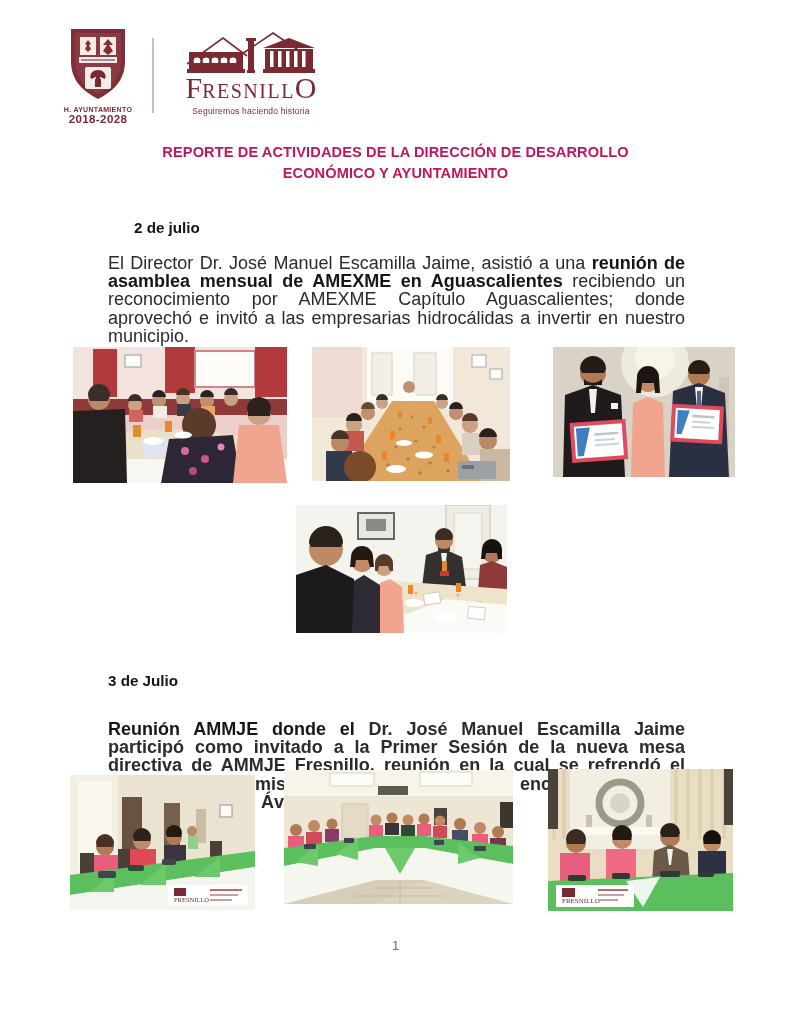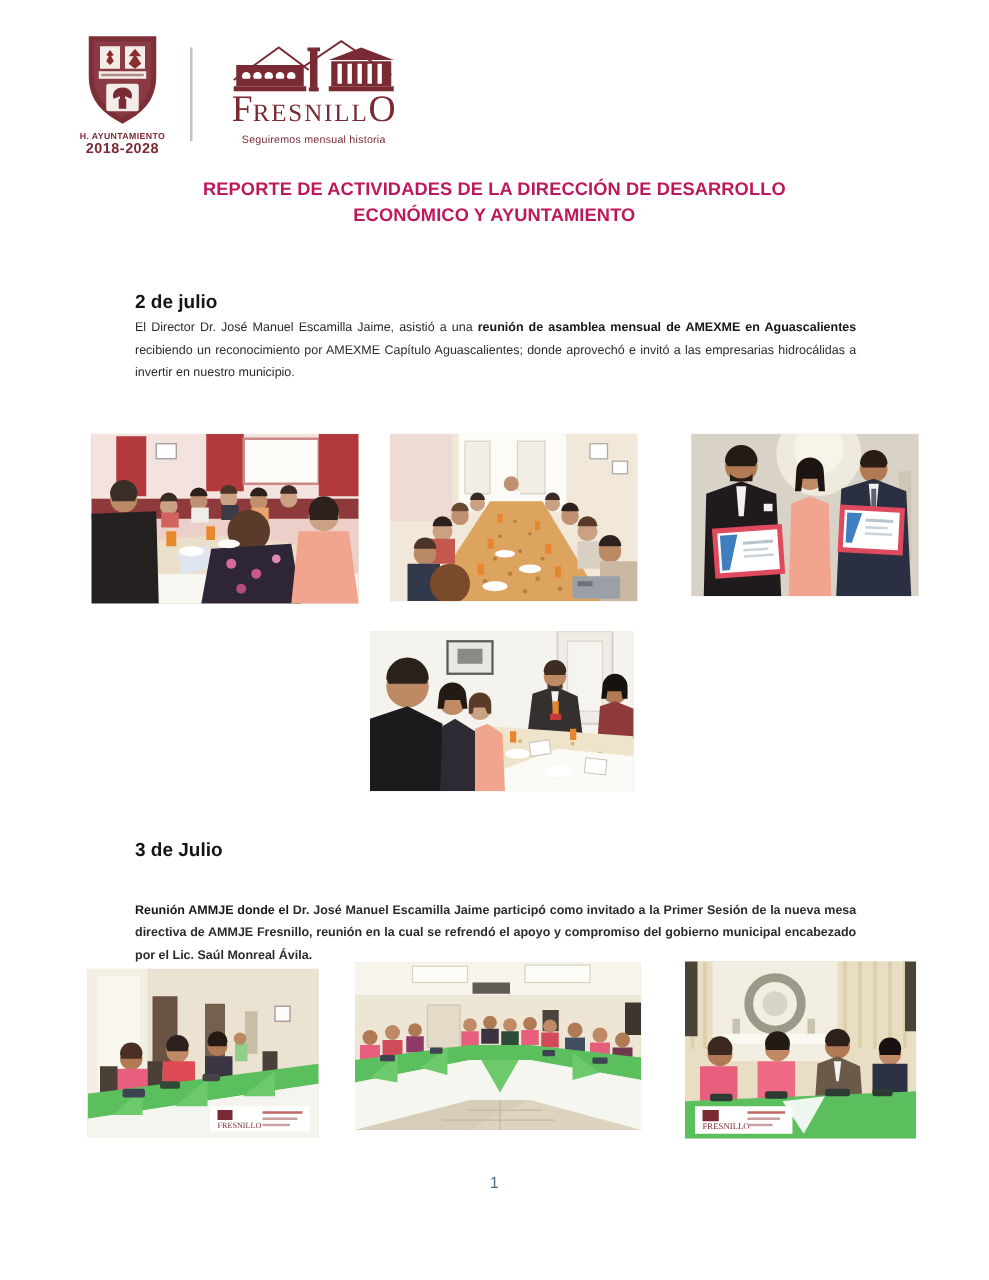--- a/index.html
+++ b/index.html
@@ -19,24 +19,24 @@
   .brand-word .mid{font-size:20px;letter-spacing:1.5px;}
   .brand-tag{font-size:8.5px;color:#7a2a33;margin-top:0px;letter-spacing:.2px;}
 
   
   .title{position:absolute;left:0;right:0;top:142px;margin:0;text-align:center;
          font-size:14.6px;line-height:21px;font-weight:bold;color:#be185d;letter-spacing:.1px;}
 
   
   .sec-heading{position:absolute;left:108px;margin:0;font-size:15.2px;font-weight:bold;color:#141414;}
   .sec-para{position:absolute;left:108px;width:577px;margin:0;text-align:justify;
-            font-size:10px;line-height:18.2px;color:#2b2b2b;}
+            font-size:18px;line-height:18.2px;color:#2b2b2b;}
   .sec-para b{color:#161616;}
 
-  #heading-1{top:233px;}
+  #heading-1{top:219px;margin-left:26px;}
   #para-1{top:254px;}
   #heading-2{top:672px;}
   #para-2{top:720px;font-weight:bold;}
 
   
   .photo{position:absolute;overflow:hidden;background:#e8e4dc;}
   .photo svg{display:block;width:100%;height:100%;}
   #photo-r1-1{left:73px;top:347px;width:214px;height:136px;}
   #photo-r1-2{left:312px;top:347px;width:198px;height:134px;}
   #photo-r1-3{left:553px;top:347px;width:182px;height:130px;}
@@ -92,21 +92,21 @@
       <polygon points="82,18 134,18 108,8" fill="#7a2a33"></polygon>
       <rect x="84" y="19" width="48" height="20" fill="#7a2a33"></rect>
       <rect x="89" y="21" width="3.5" height="16" fill="#ffffff"></rect>
       <rect x="97" y="21" width="3.5" height="16" fill="#ffffff"></rect>
       <rect x="105" y="21" width="3.5" height="16" fill="#ffffff"></rect>
       <rect x="113" y="21" width="3.5" height="16" fill="#ffffff"></rect>
       <rect x="121" y="21" width="3.5" height="16" fill="#ffffff"></rect>
       <rect x="82" y="39" width="52" height="4" fill="#7a2a33"></rect>
     </svg>
     <div class="brand-word"><span class="big">F</span><span class="mid">RESNILL</span><span class="big">O</span></div>
-    <div class="brand-tag">Seguiremos mensual historia</div>
+    <div class="brand-tag">Seguiremos haciendo historia</div>
   </div>
 
   <h1 class="title">
     <span>REPORTE DE ACTIVIDADES DE LA DIRECCIÓN DE DESARROLLO</span><br>
     <span>ECONÓMICO Y AYUNTAMIENTO</span><br>
   </h1>
 
   <h2 class="sec-heading" id="heading-1">2 de julio</h2>
   <p class="sec-para" id="para-1"><span>El Director Dr. José Manuel Escamilla Jaime, asistió a una </span><b>reunión de asamblea mensual de AMEXME en Aguascalientes</b><span> recibiendo un reconocimiento por AMEXME Capítulo Aguascalientes; donde aprovechó e invitó a las empresarias hidrocálidas a invertir en nuestro municipio.</span></p>
 

